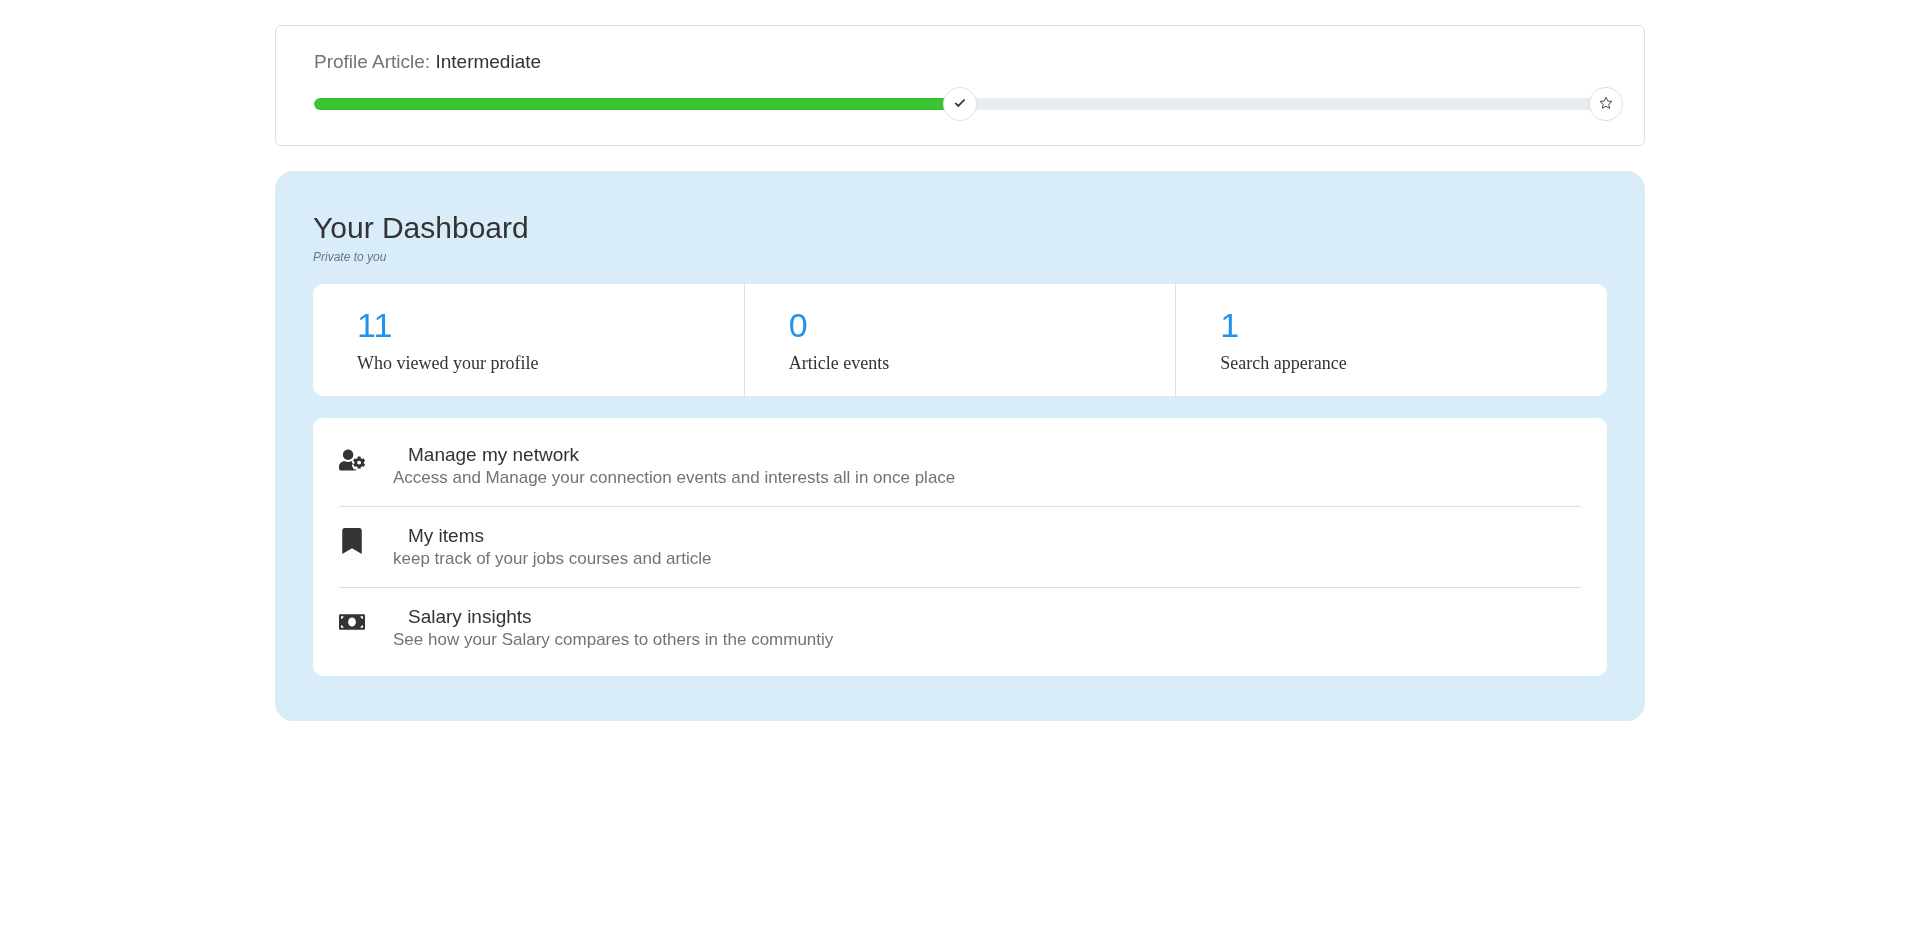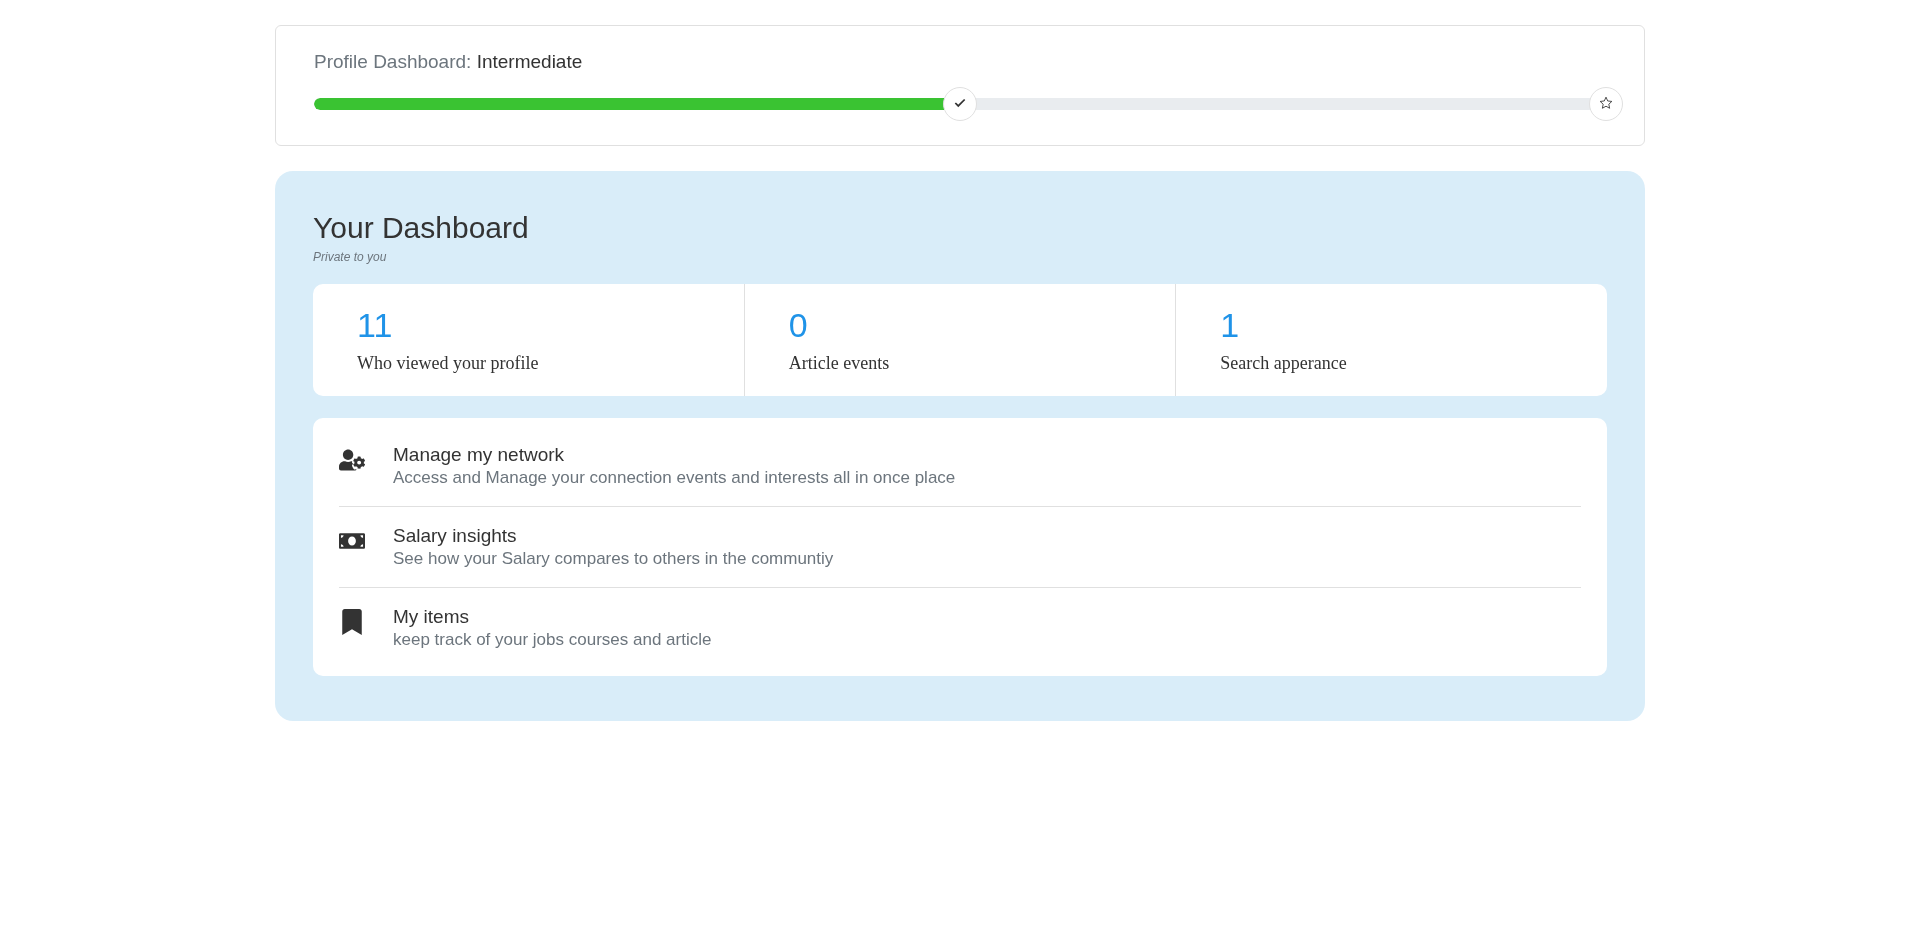--- a/index.html
+++ b/index.html
@@ -136,35 +136,36 @@
   width: 26px;
   height: 26px;
   fill: #333;
 }
 .item-content {
   flex: 1;
 }
 .item-title {
   font-size: 19px;
   color: #333;
+  margin-left: 15px;
 }
 .item-desc {
   font-size: 17px;
   color: #6c757d;
   margin-top: 2px;
 }
 </style>
 </head>
 <body>
 
 <div class="container">
 
   <div class="profile-strength-card">
     <div class="profile-strength-title">
-      <span class="profile-strength-label">Profile Dashboard: </span><span class="profile-strength-value">Intermediate</span>
+      <span class="profile-strength-label">Profile Article: </span><span class="profile-strength-value">Intermediate</span>
     </div>
     <div class="progress-wrap">
       <div class="progress-track">
         <div class="progress-fill" style="width:50%"></div>
       </div>
       <div class="progress-marker check">
         <span>
           <svg viewBox="0 0 24 24" width="14" height="14">
               <path fill="none" stroke="#333" stroke-width="3" d="M4 12 L9 17 L20 6"></path>
             </svg>
@@ -206,36 +207,36 @@
               <path d="M610.5 341.3c2.6-14.1 2.6-28.5 0-42.6l25.8-14.9c3-1.7 4.3-5.2 3.3-8.5-6.7-21.6-18.2-41.2-33.2-57.4-2.3-2.5-6-3.1-9-1.4l-25.8 14.9c-10.9-9.3-23.4-16.5-36.9-21.3v-29.8c0-3.4-2.4-6.4-5.7-7.1-22.3-5-45-4.8-66.2 0-3.3.7-5.7 3.7-5.7 7.1v29.8c-13.5 4.8-26 12-36.9 21.3l-25.8-14.9c-2.9-1.7-6.7-1.1-9 1.4-15 16.2-26.5 35.8-33.2 57.4-1 3.3.4 6.8 3.3 8.5l25.8 14.9c-2.6 14.1-2.6 28.5 0 42.6l-25.8 14.9c-3 1.7-4.3 5.2-3.3 8.5 6.7 21.6 18.2 41.1 33.2 57.4 2.3 2.5 6 3.1 9 1.4l25.8-14.9c10.9 9.3 23.4 16.5 36.9 21.3v29.8c0 3.4 2.4 6.4 5.7 7.1 22.3 5 45 4.8 66.2 0 3.3-.7 5.7-3.7 5.7-7.1v-29.8c13.5-4.8 26-12 36.9-21.3l25.8 14.9c2.9 1.7 6.7 1.1 9-1.4 15-16.2 26.5-35.8 33.2-57.4 1-3.3-.4-6.8-3.3-8.5l-25.8-14.9zM496 368.5c-26.8 0-48.5-21.8-48.5-48.5s21.8-48.5 48.5-48.5 48.5 21.8 48.5 48.5-21.7 48.5-48.5 48.5zM224 256c70.7 0 128-57.3 128-128S294.7 0 224 0 96 57.3 96 128s57.3 128 128 128zm201.2 226.5c-2.3-1.2-4.6-2.6-6.8-3.9l-7.9 4.6c-6 3.4-12.8 5.3-19.6 5.3-10.9 0-21.4-4.6-28.9-12.6-18.3-19.8-32.3-43.9-40.2-69.6-5.5-17.7 1.9-36.4 17.9-45.7l7.9-4.6c-.1-2.6-.1-5.2 0-7.8l-7.9-4.6c-16-9.2-23.4-28-17.9-45.7.9-2.9 2.2-5.8 3.2-8.7-3.8-.3-7.5-1.2-11.4-1.2h-16.7c-22.2 10.2-46.9 16-72.9 16s-50.6-5.8-72.9-16h-16.7C60.2 288 0 348.2 0 422.4V464c0 26.5 21.5 48 48 48h352c10.1 0 19.5-3.2 27.2-8.5-1.2-3.8-2-7.7-2-11.8v-9.2z"></path>
             </svg>
         </div>
         <div class="item-content">
           <div class="item-title">Manage my network</div>
           <div class="item-desc">Access and Manage your connection events and interests all in once place</div>
         </div>
       </div>
       <div class="item-row">
         <div class="item-icon">
+          <svg viewBox="0 0 384 512" width="22" height="24">
+              <path d="M0 512V48C0 21.49 21.49 0 48 0h288c26.51 0 48 21.49 48 48v464L192 400 0 512z"></path>
+            </svg>
+        </div>
+        <div class="item-content">
+          <div class="item-title">My items</div>
+          <div class="item-desc">keep track of your jobs courses and article</div>
+        </div>
+      </div>
+      <div class="item-row">
+        <div class="item-icon">
           <svg viewBox="0 0 640 512">
               <path d="M608 64H32C14.33 64 0 78.33 0 96v320c0 17.67 14.33 32 32 32h576c17.67 0 32-14.33 32-32V96c0-17.67-14.33-32-32-32zM48 400v-64c35.35 0 64 28.65 64 64H48zm0-224v-64h64c0 35.35-28.65 64-64 64zm272 192c-53.02 0-96-50.15-96-112 0-61.86 42.98-112 96-112s96 50.14 96 112c0 61.85-42.98 112-96 112zm272 32h-64c0-35.35 28.65-64 64-64v64zm0-224c-35.35 0-64-28.65-64-64h64v64z"></path>
             </svg>
         </div>
         <div class="item-content">
           <div class="item-title">Salary insights</div>
           <div class="item-desc">See how your Salary compares to others in the communtiy</div>
         </div>
       </div>
-      <div class="item-row">
-        <div class="item-icon">
-          <svg viewBox="0 0 384 512" width="22" height="24">
-              <path d="M0 512V48C0 21.49 21.49 0 48 0h288c26.51 0 48 21.49 48 48v464L192 400 0 512z"></path>
-            </svg>
-        </div>
-        <div class="item-content">
-          <div class="item-title">My items</div>
-          <div class="item-desc">keep track of your jobs courses and article</div>
-        </div>
-      </div>
     </div>
   </div>
 
 </div>
 
 </body></html>

